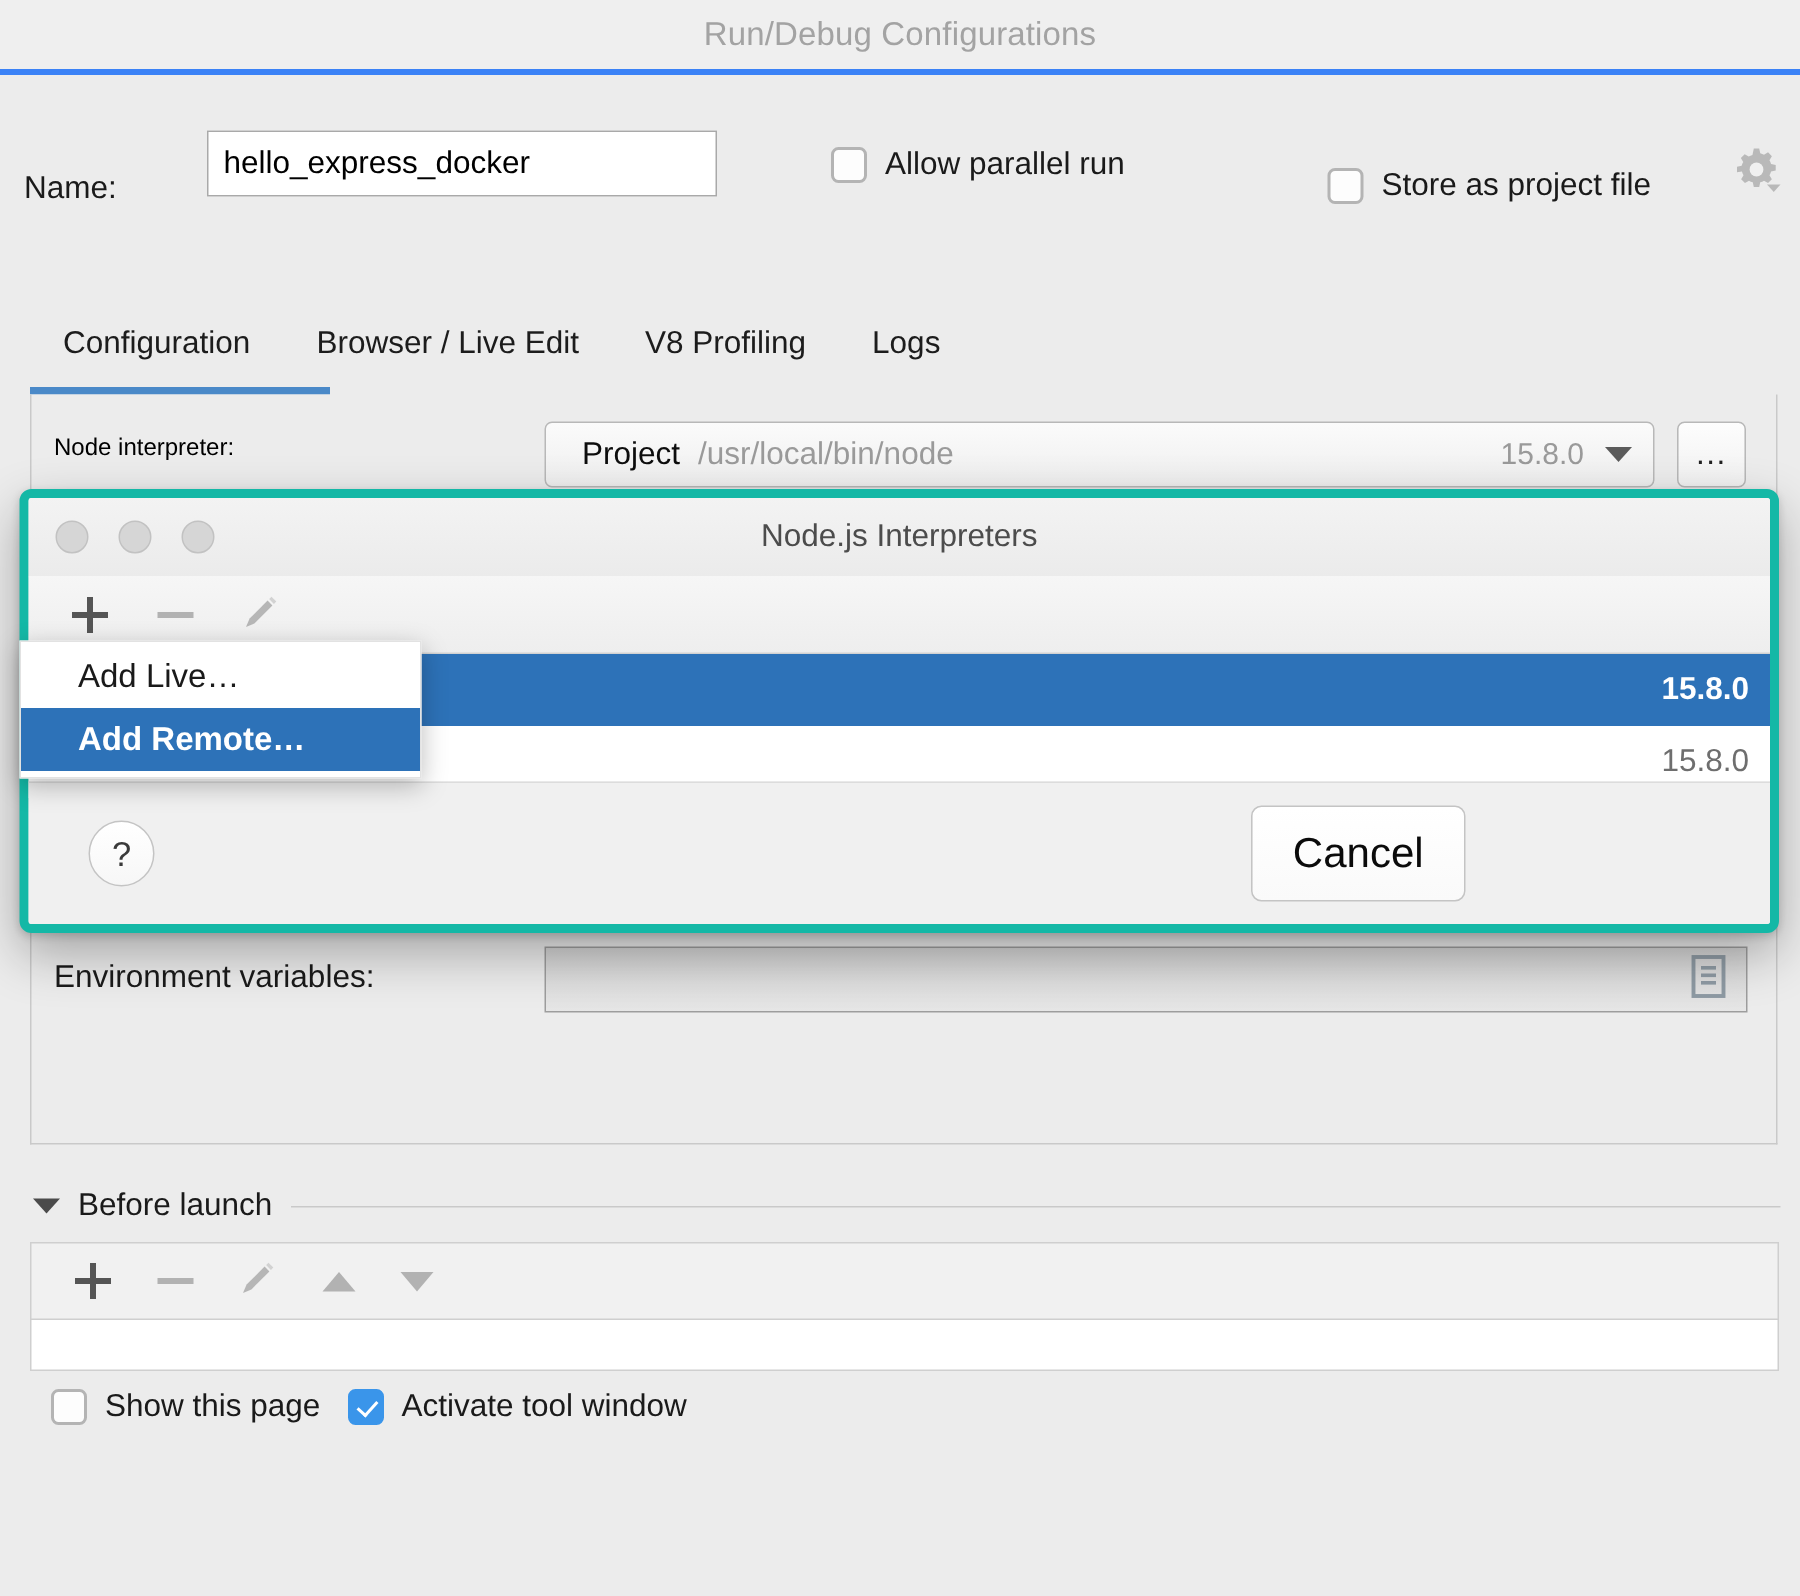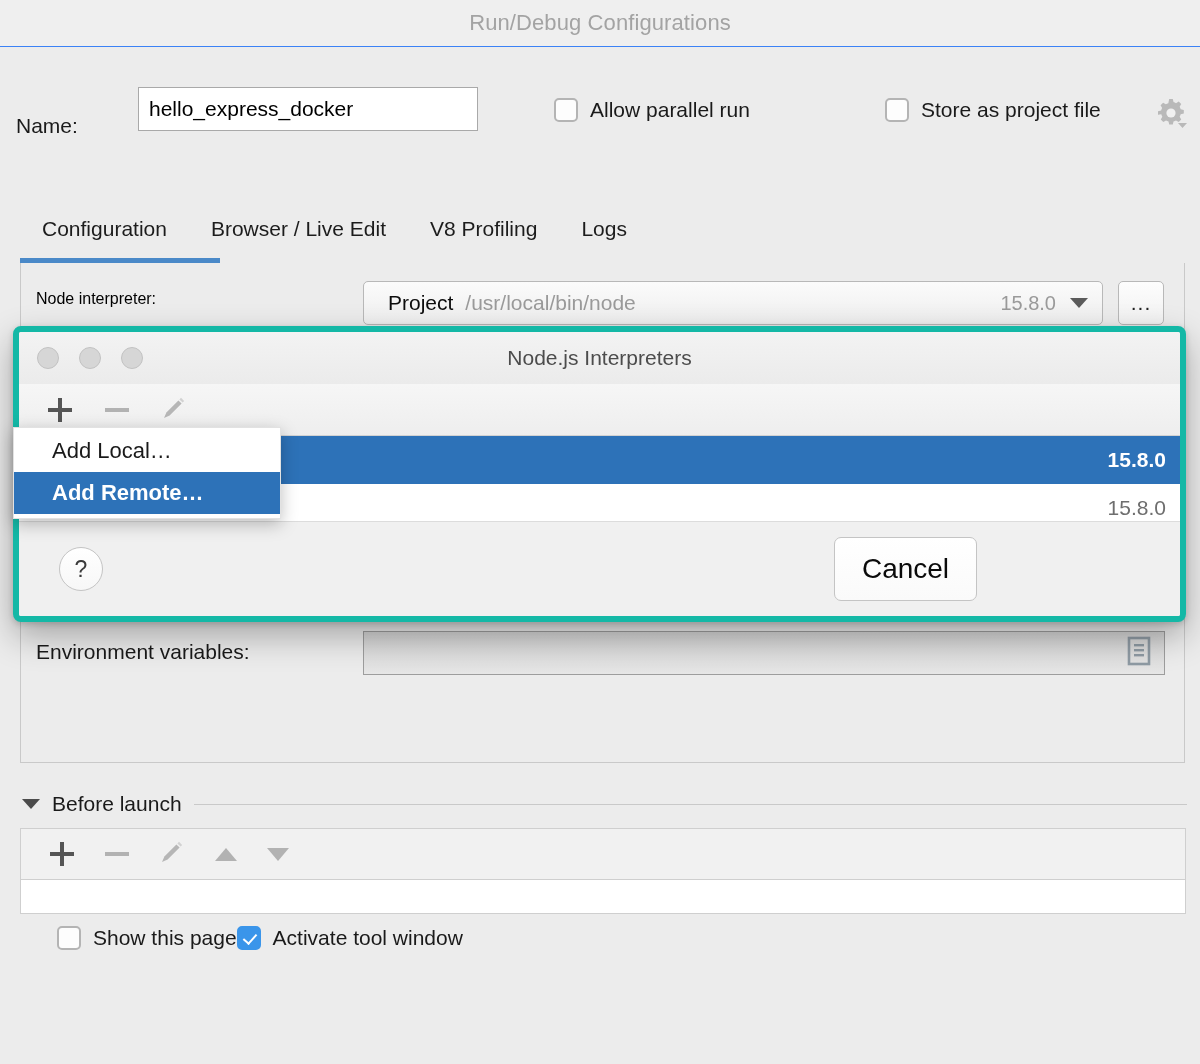--- a/index.html
+++ b/index.html
@@ -16,21 +16,21 @@
 
   
   #outer-window {
     position: absolute;
     left: 0; top: 0; width: 1200px; height: 1064px;
     background: #ececec;
   }
   #outer-titlebar {
     position: absolute; left: 0; top: 0; width: 1200px; height: 46px;
     background: #efefef;
-    border-bottom: 1px solid #3b82f6;
+    border-bottom: 4px solid #3b82f6;
     display: flex; align-items: center; justify-content: center;
   }
   #outer-title {
     font-size: 22px; color: #a3a3a3; letter-spacing: 0.1px;
   }
 
   
   .name-row {
     position: absolute; left: 0; top: 84px; width: 1200px; height: 56px;
   }
@@ -164,21 +164,21 @@
     padding-left: 28px;
   }
   #bl-list {
     position: absolute; left: 20px; top: 880px; width: 1166px; height: 34px;
     background: #fff; border: 1px solid #cfcfcf; border-top: none;
     box-sizing: border-box;
   }
 
   #bottom-checks {
     position: absolute; left: 34px; top: 926px;
-    display: flex; align-items: center;  margin-left: 23px;
+    display: flex; align-items: center; gap: 18px;
   }
 
   
   #bottom-bar {
     position: absolute; left: 0; top: 992px; width: 1200px; height: 72px;
     background: #ececec;
   }
 
   
   #interp-dialog {
@@ -300,21 +300,21 @@
 
   <div class="name-row">
     <div class="name-label">Name:</div>
     <input class="name-input" type="text" value="hello_express_docker" style="">
 
     <div class="cb-wrap" style="left:554px; top:14px;">
       <span class="cb-box"></span>
       <span class="cb-label">Allow parallel run</span>
     </div>
 
-    <div class="cb-wrap" style="left:858px; top:14px;padding-left:27px;">
+    <div class="cb-wrap" style="left:858px; top:28px;padding-left:27px;">
       <span class="cb-box"></span>
       <span class="cb-label">Store as project file</span>
     </div>
   </div>
 
   <div class="gear-icon">
     <svg width="34" height="34" viewBox="0 0 34 34">
       <g fill="#b9b9b9">
         <path d="M14.2 3h3.6l.7 3.1c.9.25 1.75.6 2.5 1.06l2.7-1.6 2.55 2.55-1.6 2.7c.46.75.81 1.6 1.06 2.5l3.1.7v3.6l-3.1.7c-.25.9-.6 1.75-1.06 2.5l1.6 2.7-2.55 2.55-2.7-1.6c-.75.46-1.6.81-2.5 1.06l-.7 3.1h-3.6l-.7-3.1c-.9-.25-1.75-.6-2.5-1.06l-2.7 1.6-2.55-2.55 1.6-2.7c-.46-.75-.81-1.6-1.06-2.5L3 18.8v-3.6l3.1-.7c.25-.9.6-1.75 1.06-2.5l-1.6-2.7 2.55-2.55 2.7 1.6c.75-.46 1.6-.81 2.5-1.06L14.2 3z"></path>
         <circle cx="16" cy="17" r="4.6" fill="#f0f0f0"></circle>
@@ -425,17 +425,17 @@
       </div>
     </div>
 
     <div id="dlg-footer">
       <div id="help-btn">?</div>
       <div class="dlg-btn" id="dlg-cancel">Cancel</div>
     </div>
   </div>
 
   <div id="ctx-menu">
-    <div class="ctx-item">Add Local…</div>
+    <div class="ctx-item">Add Live…</div>
     <div class="ctx-item highlighted">Add Remote…</div>
   </div>
 
 </div>
 
 </body></html>

